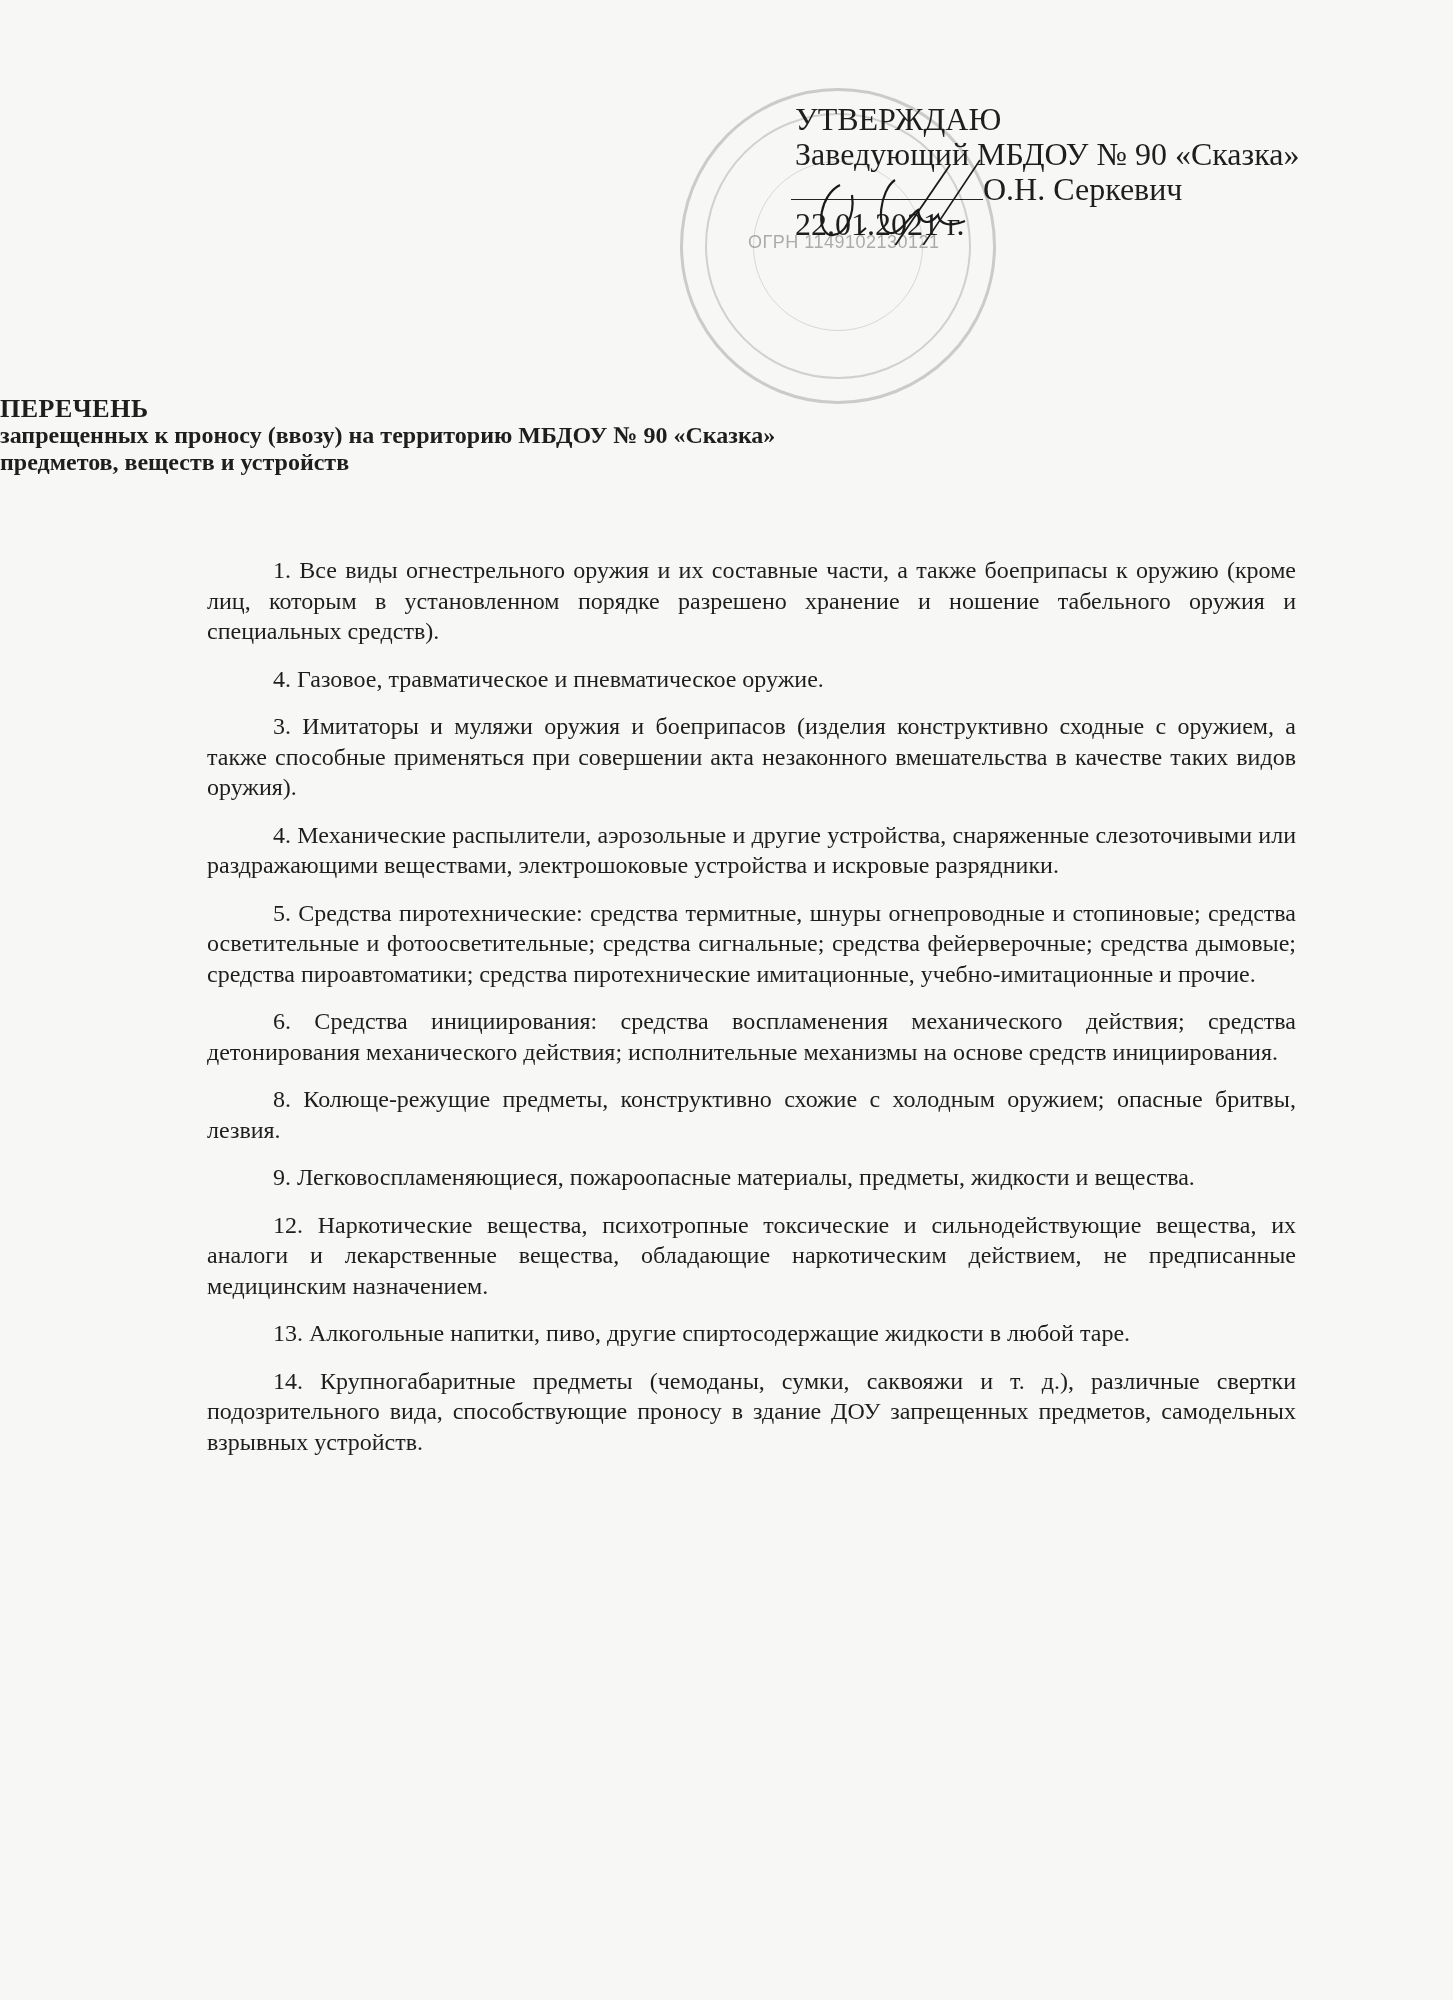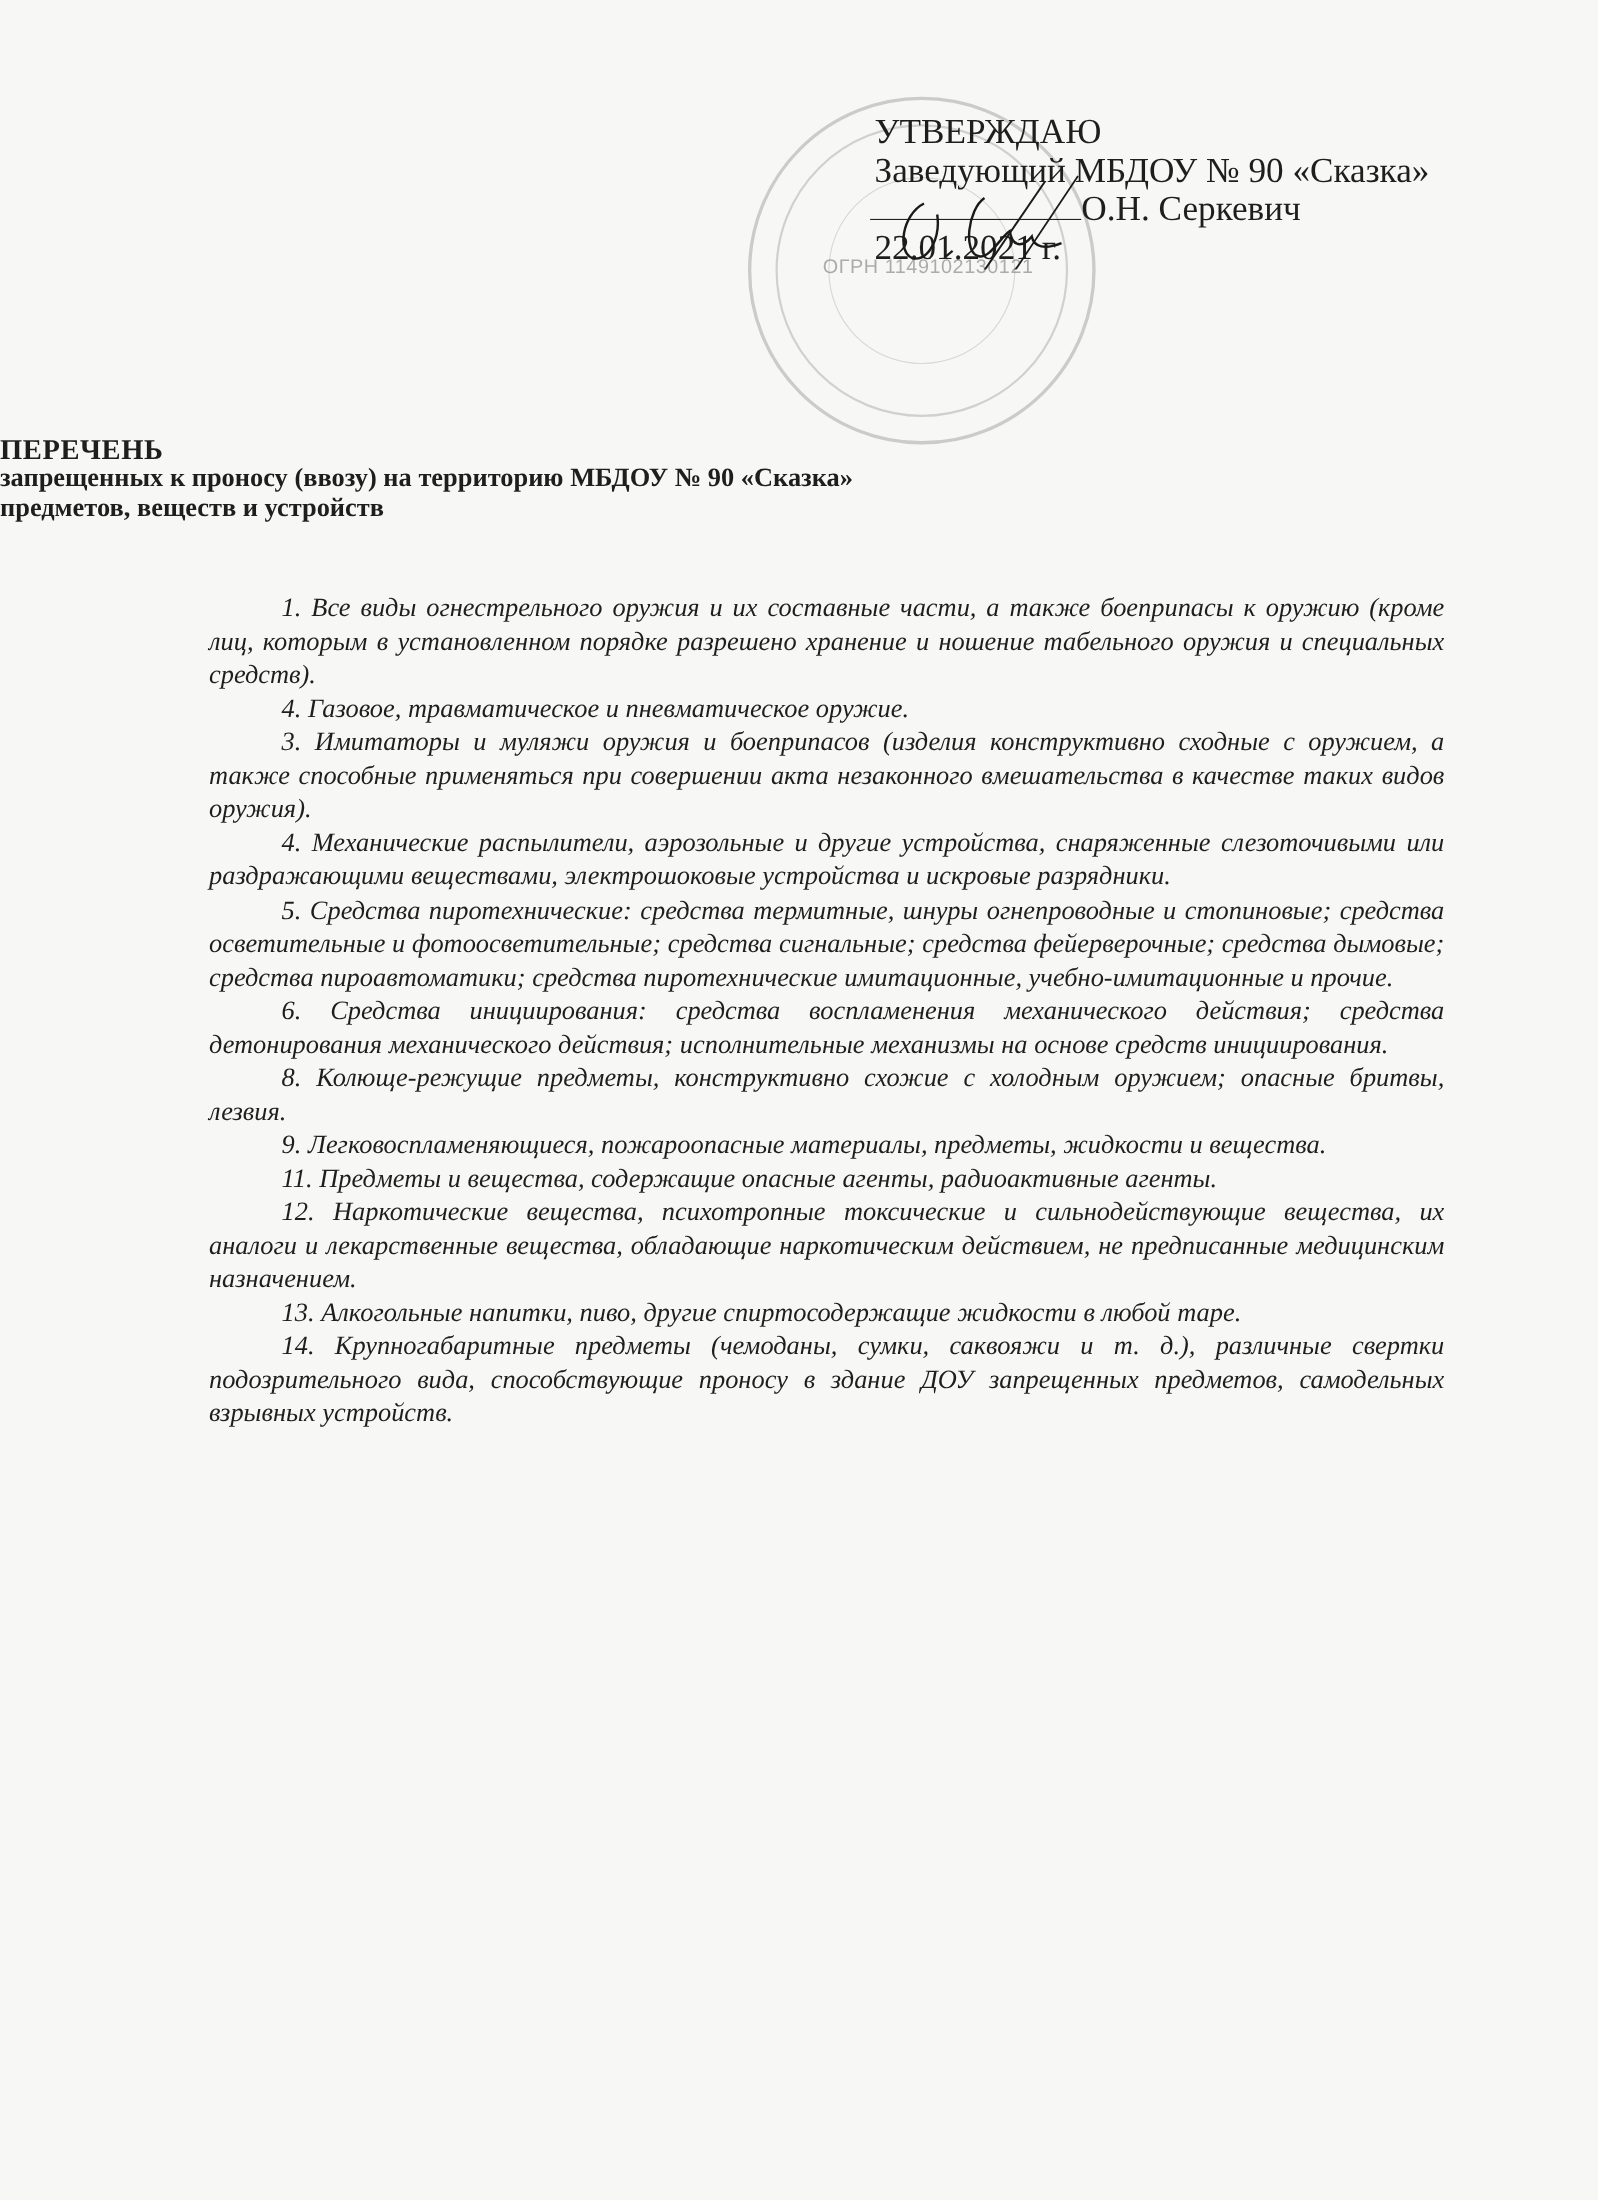--- a/index.html
+++ b/index.html
@@ -71,23 +71,22 @@
   .title-block .main { font-size: 26px; letter-spacing: 0.5px; }
   .content {
     position: absolute;
     left: 190px; top: 538px;
     width: 1123px;
     font-size: 24px;
     line-height: 30.5px;
     text-align: justify;
   }
   .content p {
-    margin: 0;
+    margin: 17px;
     text-indent: 66px;
-    font-style: italic;
   }
 </style>
 </head>
 <body>
 
 <div class="stamp"></div>
 <div class="stamp-ogrn">ОГРН 1149102130121</div>
 
 <div class="approval">
   <div class="line">УТВЕРЖДАЮ</div>
@@ -114,17 +113,16 @@
 
 <div class="content">
   <p>1. Все виды огнестрельного оружия и их составные части, а также боеприпасы к оружию (кроме лиц, которым в установленном порядке разрешено хранение и ношение табельного оружия и специальных средств).</p>
   <p>4. Газовое, травматическое и пневматическое оружие.</p>
   <p>3. Имитаторы и муляжи оружия и боеприпасов (изделия конструктивно сходные с оружием, а также способные применяться при совершении акта незаконного вмешательства в качестве таких видов оружия).</p>
   <p>4. Механические распылители, аэрозольные и другие устройства, снаряженные слезоточивыми или раздражающими веществами, электрошоковые устройства и искровые разрядники.</p>
   <p>5. Средства пиротехнические: средства термитные, шнуры огнепроводные и стопиновые; средства осветительные и фотоосветительные; средства сигнальные; средства фейерверочные; средства дымовые; средства пироавтоматики; средства пиротехнические имитационные, учебно-имитационные и прочие.</p>
   <p>6. Средства инициирования: средства воспламенения механического действия; средства детонирования механического действия; исполнительные механизмы на основе средств инициирования.</p>
   <p>8. Колюще-режущие предметы, конструктивно схожие с холодным оружием; опасные бритвы, лезвия.</p>
   <p>9. Легковоспламеняющиеся, пожароопасные материалы, предметы, жидкости и вещества.</p>
-  <p>11. Предметы и вещества, содержащие опасные агенты, радиоактивные агенты.</p>
   <p>12. Наркотические вещества, психотропные токсические и сильнодействующие вещества, их аналоги и лекарственные вещества, обладающие наркотическим действием, не предписанные медицинским назначением.</p>
   <p>13. Алкогольные напитки, пиво, другие спиртосодержащие жидкости в любой таре.</p>
   <p>14. Крупногабаритные предметы (чемоданы, сумки, саквояжи и т. д.), различные свертки подозрительного вида, способствующие проносу в здание ДОУ запрещенных предметов, самодельных взрывных устройств.</p>
 </div>
 
 </body></html>

